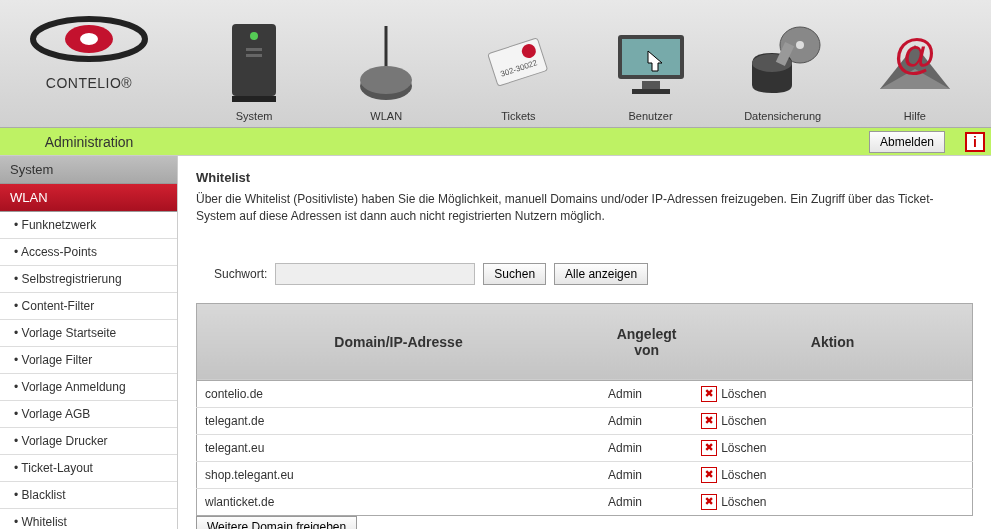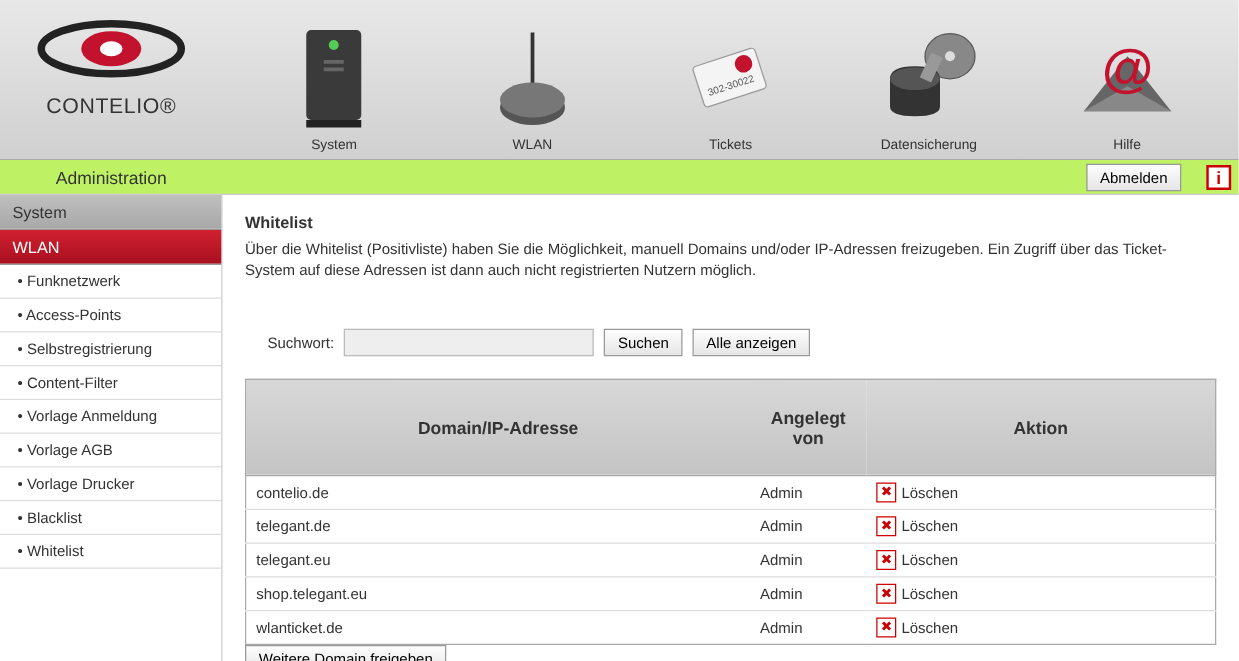--- a/index.html
+++ b/index.html
@@ -1,21 +1,21 @@
 <!DOCTYPE html>
 <html><head>
 <meta charset="utf-8">
 <style>
   * { box-sizing: border-box; margin: 0; padding: 0; }
   body { font-family: Verdana, Arial, sans-serif; font-size: 12px; color: #333; background: #fff; width: 991px; }
   
   .topbar { display: flex; align-items: flex-start; background: linear-gradient(#e8e8e8, #d0d0d0); border-bottom: 1px solid #aaa; height: 128px; }
   .logo-area { width: 178px; padding: 12px 8px; text-align: center; }
   .logo-eye { margin: 0 auto 6px; }
-  .logo-text { font-size: 17px; letter-spacing: 0.5px; color: #333; font-weight: 400; }
+  .logo-text { font-size: 14px; letter-spacing: 0.5px; color: #333; font-weight: 400; }
   .topnav { flex: 1; display: flex; justify-content: space-around; align-items: flex-end; padding: 6px 10px 6px 10px; height: 128px; }
   .topnav-item { text-align: center; cursor: pointer; display: flex; flex-direction: column; align-items: center; justify-content: flex-end; height: 100%; }
   .topnav-icon { width: 90px; height: 90px; display: flex; align-items: center; justify-content: center; }
   .topnav-label { font-size: 11px; color: #333; margin-top: 2px; }
   
   .subbar { display: flex; align-items: center; border-bottom: 1px solid #ccc; background: #bef264; height: 28px; }
   .subbar-left { width: 178px; text-align: center; font-size: 14px; color: #333; }
   .subbar-right { flex: 1; display: flex; justify-content: flex-end; align-items: center; padding-right: 6px; gap: 20px; }
   .btn-logout { background: linear-gradient(#fdfdfd,#e6e6e6); border: 1px solid #999; padding: 3px 10px; font-size: 12px; cursor: pointer; }
   .info-icon { width: 20px; height: 20px; border: 2px solid #c00; display: flex; align-items: center; justify-content: center; color: #c00; font-weight: bold; font-size: 14px; cursor: pointer; background: #fff; }
@@ -91,20 +91,32 @@
               <circle cx="54" cy="32" r="7" fill="#c3122e"></circle>
               <text x="20" y="48" font-size="8" fill="#555">302-30022</text>
             </g>
           </svg>
       </div>
       <div class="topnav-label">Tickets</div>
     </div>
     <div class="topnav-item">
       <div class="topnav-icon">
         <svg width="86" height="80" viewBox="0 0 86 80">
+            <rect x="10" y="12" width="66" height="44" rx="3" fill="#444"></rect>
+            <rect x="14" y="16" width="58" height="36" fill="#7aa"></rect>
+            <rect x="34" y="58" width="18" height="8" fill="#555"></rect>
+            <rect x="24" y="66" width="38" height="5" fill="#333"></rect>
+            <path d="M40 28 l14 12 l-4 0 l0 8 l-6 0 l0 -8 l-4 0 z" fill="#fff" stroke="#000"></path>
+          </svg>
+      </div>
+      <div class="topnav-label">Benutzer</div>
+    </div>
+    <div class="topnav-item">
+      <div class="topnav-icon">
+        <svg width="86" height="80" viewBox="0 0 86 80">
             <ellipse cx="60" cy="22" rx="20" ry="18" fill="#888"></ellipse>
             <ellipse cx="60" cy="22" rx="20" ry="18" fill="none" stroke="#555"></ellipse>
             <circle cx="60" cy="22" r="4" fill="#ddd"></circle>
             <path d="M12 40 q0 -10 20 -10 q20 0 20 10 l0 22 q0 8 -20 8 q-20 0 -20 -8 z" fill="#333"></path>
             <ellipse cx="32" cy="40" rx="20" ry="9" fill="#555"></ellipse>
             <rect x="40" y="20" width="10" height="22" fill="#999" transform="rotate(25 45 31)"></rect>
           </svg>
       </div>
       <div class="topnav-label">Datensicherung</div>
     </div>
@@ -130,23 +142,26 @@
 </div>
 
 <div class="body-area">
   <div class="sidebar">
     <div class="side-head">System</div>
     <div class="side-head active">WLAN</div>
     <div class="side-item">Funknetzwerk</div>
     <div class="side-item">Access-Points</div>
     <div class="side-item">Selbstregistrierung</div>
     <div class="side-item">Content-Filter</div>
+    <div class="side-item">Vorlage Startseite</div>
+    <div class="side-item">Vorlage Filter</div>
     <div class="side-item">Vorlage Anmeldung</div>
     <div class="side-item">Vorlage AGB</div>
     <div class="side-item">Vorlage Drucker</div>
+    <div class="side-item">Ticket-Layout</div>
     <div class="side-item">Blacklist</div>
     <div class="side-item">Whitelist</div>
   </div>
 
   <div class="content">
     <div class="page-title">Whitelist</div>
     <div class="page-desc">Über die Whitelist (Positivliste) haben Sie die Möglichkeit, manuell Domains und/oder IP-Adressen freizugeben. Ein Zugriff über das Ticket-System auf diese Adressen ist dann auch nicht registrierten Nutzern möglich.</div>
 
     <div class="search-row">
       <span class="search-label">Suchwort:</span>

